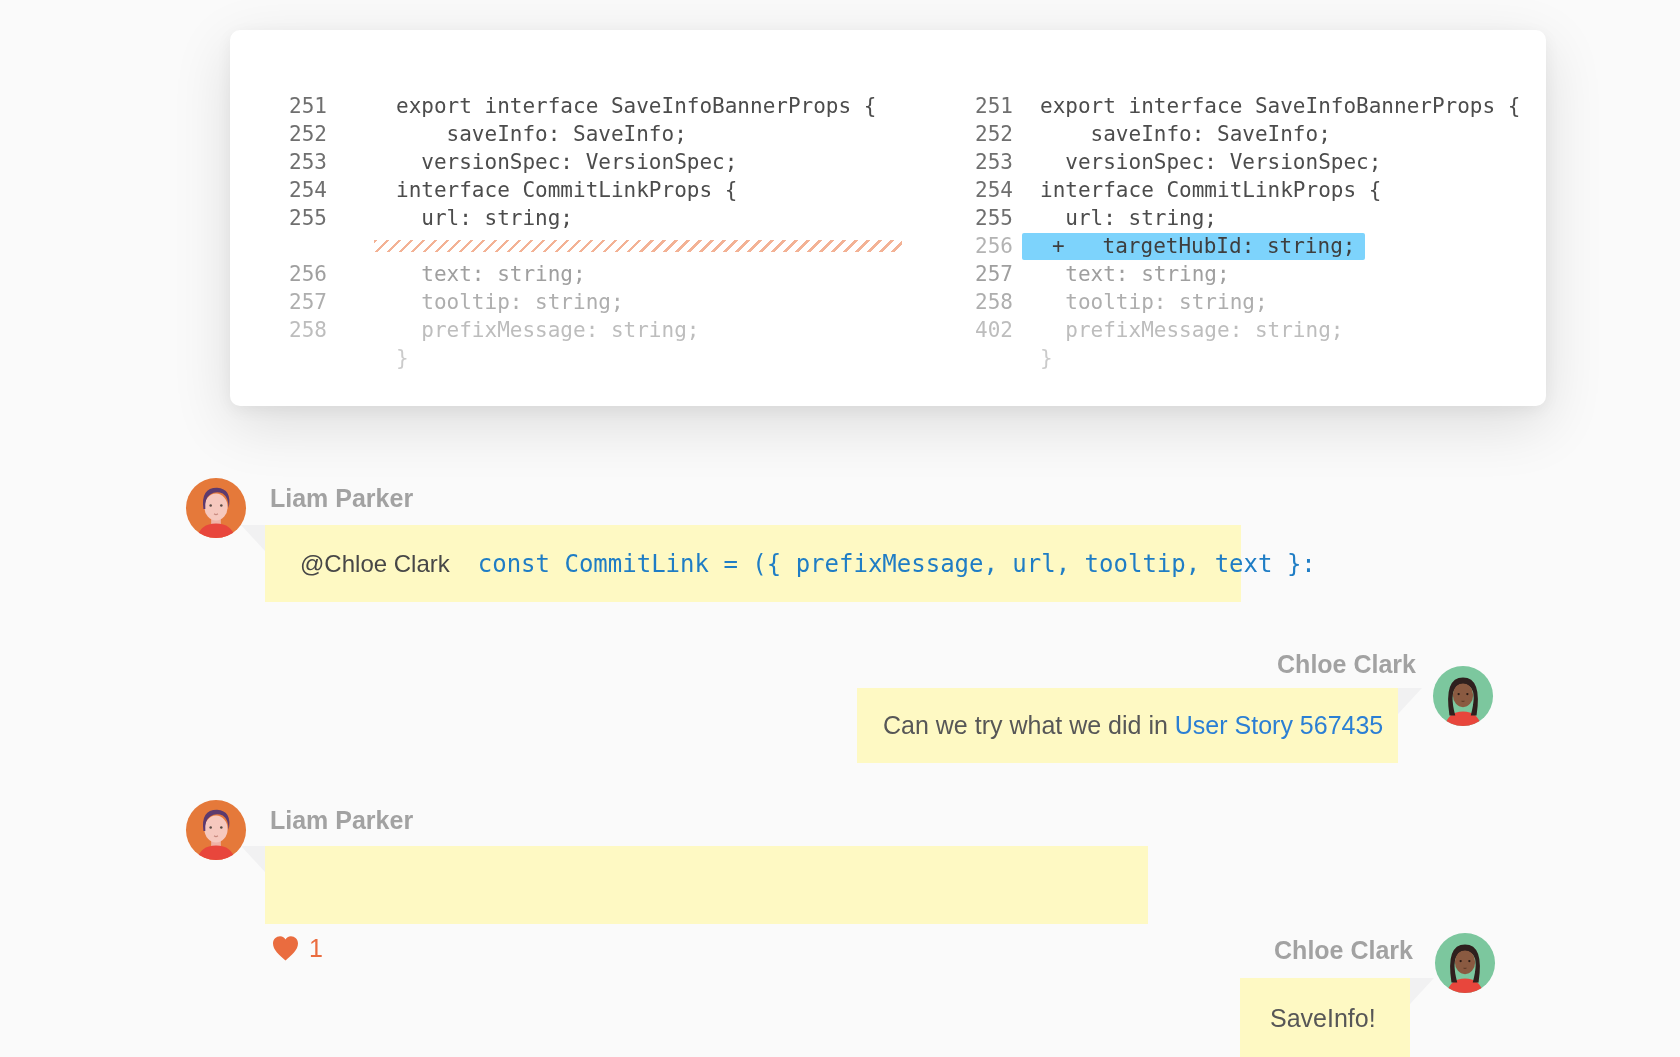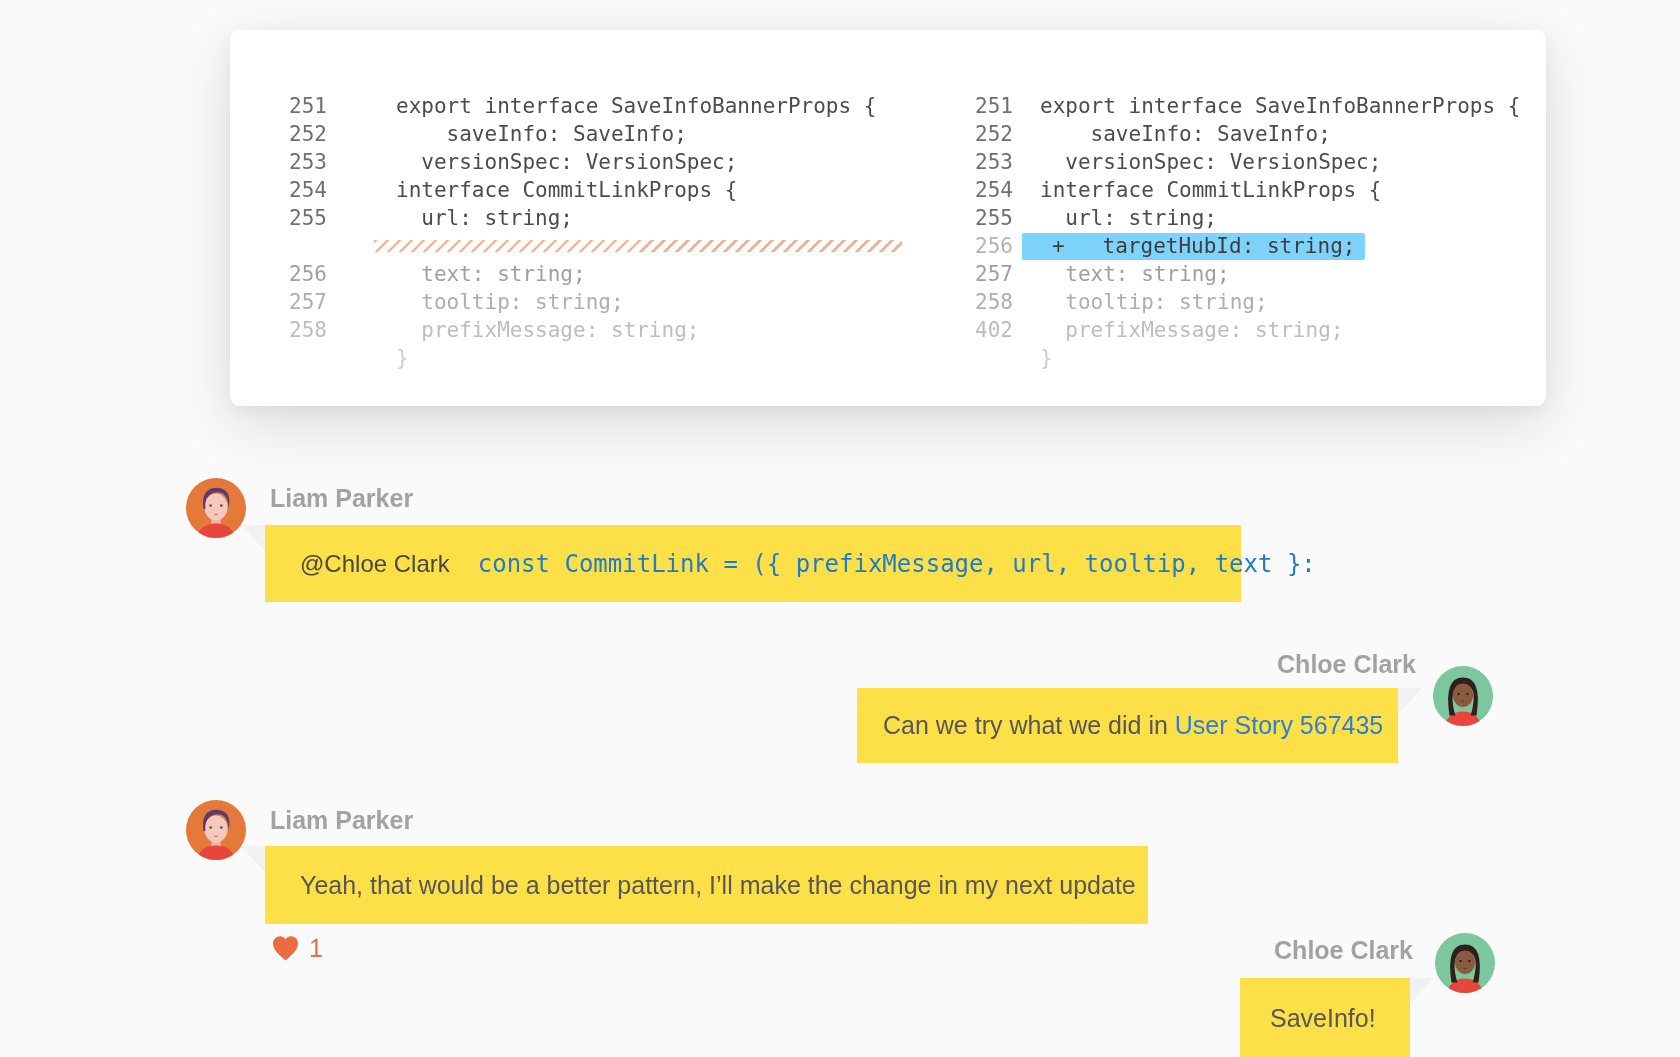--- a/index.html
+++ b/index.html
@@ -32,21 +32,21 @@
     margin-left:9px;background:#7dd3fc;color:#3e3e3e;
     padding:0 10px 0 30px;height:27px;line-height:27px;border-radius:2px;
   }
   .hatch{
     margin-left:47px;width:528px;height:12px;
     background:repeating-linear-gradient(135deg,#f3b295 0 2.5px,rgba(0,0,0,0) 2.5px 8.5px);
   }
   
   .avatar{position:absolute;width:62px;height:62px;}
   .name{position:absolute;font-size:25px;font-weight:600;color:#a2a2a2;white-space:nowrap;}
-  .bubble{position:absolute;background:#fde047;display:flex;align-items:center;box-sizing:border-box;}
+  .bubble{position:absolute;background:#fef9c3;display:flex;align-items:center;box-sizing:border-box;}
   .tail-l{position:absolute;left:-24px;top:0;width:0;height:0;
           border-top:26px solid #f1f1f2;border-left:24px solid transparent;}
   .tail-r{position:absolute;right:-24px;top:0;width:0;height:0;
           border-top:26px solid #f1f1f2;border-right:24px solid transparent;}
   .msg-text{font-size:25px;color:#575757;white-space:nowrap;}
   .mention{font-size:24px;color:#474747;white-space:nowrap;}
   .inline-code{
     margin-left:28px;font-family:"DejaVu Sans Mono","Liberation Mono",monospace;
     font-size:24px;color:#1f7dc5;white-space:nowrap;
   }
@@ -224,21 +224,20 @@
       <circle cx="26.5" cy="29.5" r="1.3" fill="#5a4a44"></circle>
       <circle cx="37.5" cy="29.5" r="1.3" fill="#5a4a44"></circle>
       <path d="M30 38 Q32 39.5 34 38" stroke="#c98b80" stroke-width="1.2" fill="none"></path>
       <path d="M19 33 Q16 11 33 11 Q49 12 45 32 Q45 21 39 17 Q32 14 26 18 Q20 22 21 33 Z" fill="#5C3A6E"></path>
     </g>
   </svg>
 </div>
 <div class="name name-3">Liam Parker</div>
 <div class="bubble bubble-3">
   <span class="tail-l"></span>
-  <span class="msg-text">Yeah, that would be a better pattern, I’ll make the change in my next update</span>
 </div>
 <div class="reaction">
   <svg width="29" height="27" viewBox="0 0 28 27">
     <path d="M14 25.5 C8 20,1.5 15,1.5 8.5 C1.5 4.2,4.8 1.2,8.6 1.2 C11.1 1.2,13.1 2.6,14 4.6 C14.9 2.6,16.9 1.2,19.4 1.2 C23.2 1.2,26.5 4.2,26.5 8.5 C26.5 15,20 20,14 25.5 Z" fill="#ea6c3f"></path>
   </svg>
   <span class="reaction-count">1</span>
 </div>
 
 <div class="name name-4">Chloe Clark</div>
 <div class="avatar avatar-4">

